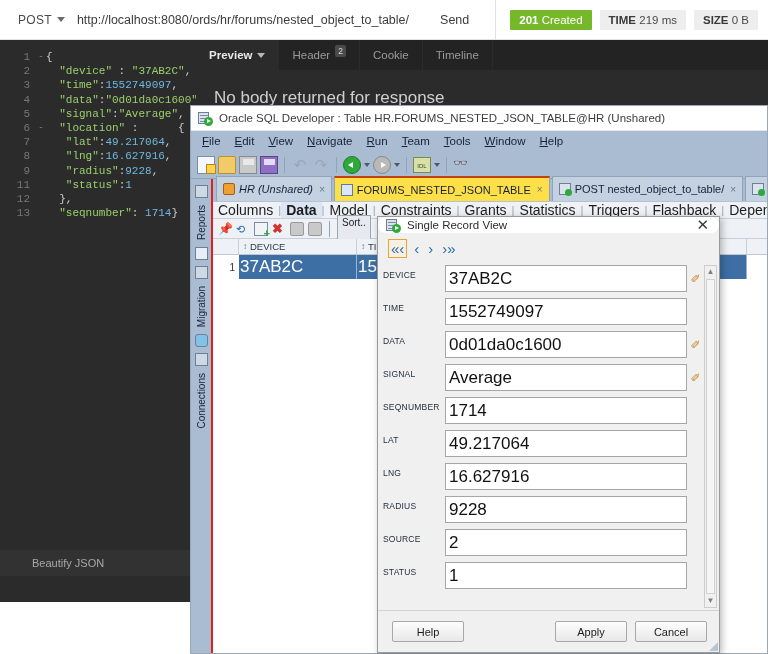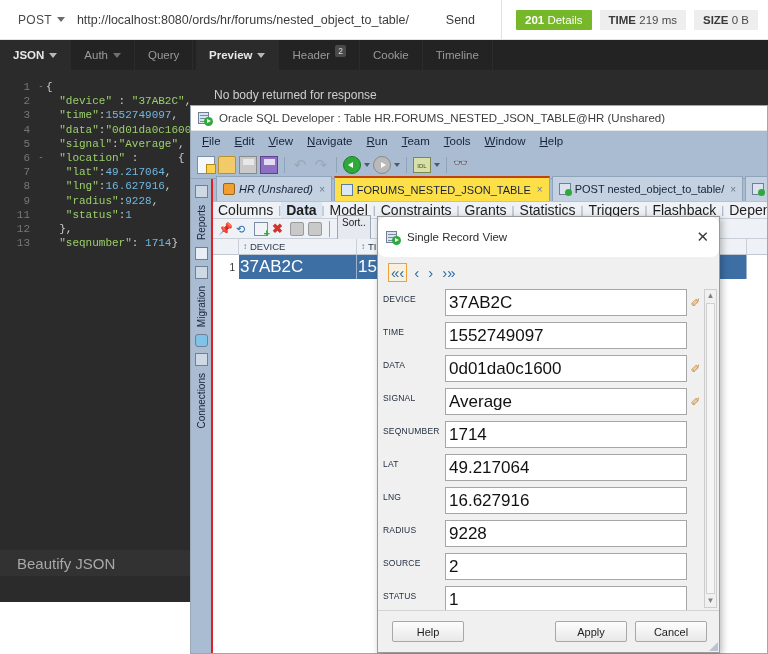--- a/index.html
+++ b/index.html
@@ -59,25 +59,25 @@
     font-size: 11px; line-height: 14.2px; color: #cfcfcf;
   }
   .code-line { display: flex; white-space: pre; }
   .ln { width: 36px; text-align: right; color: #767676; padding-right: 6px; flex: none; }
   .fold { width: 10px; color: #8a8a8a; flex: none; text-align: center; font-size: 9px; }
   .str { color: #9bcf6a; }
   .num { color: #6fb8e0; }
 
   .beautify {
     position: absolute; left: 0; bottom: 78px; width: 196px; height: 26px;
-    background: #323232; color: #a8a8a8; font-size: 15px;
-    display: flex; align-items: center; padding-left: 17px;
+    background: #323232; color: #a8a8a8; font-size: 11px;
+    display: flex; align-items: center; padding-left: 32px;
   }
   .rc-left-foot { position: absolute; left:0; bottom:0; width:196px; height:52px; background:#fff; }
-  .rc-right-msg { padding: 18px 0 0 18px; font-size: 12px; color: #cfcfcf; }
+  .rc-right-msg { padding: 18px 0 0 18px; font-size: 17px; color: #cfcfcf; }
 
   
   .sqldev {
     position: absolute; left: 190px; top: 105px; width: 578px; height: 549px;
     background: #f0f0f0;
     border: 1px solid #9aa7b5;
     font-size: 11.5px; color: #1d1d1d;
     overflow: hidden;
   }
   .sd-title {
@@ -188,21 +188,21 @@
 
   
   .srv {
     position: absolute; left: 377px; top: 216px; width: 343px; height: 437px;
     background: #f0f0f0; border: 1px solid #9a9a9a;
     box-shadow: 2px 2px 7px rgba(0,0,0,0.28);
     display: flex; flex-direction: column;
     z-index: 50;
   }
   .srv-title {
-    height: 40px; background: #ffffff; display: flex; align-items: center; gap: 7px;
+    height: 16px; background: #ffffff; display: flex; align-items: center; gap: 7px;
     padding: 0 6px 0 8px;
     border-radius: 8px;
   }
   .srv-title-text { flex: 1; font-size: 11.5px; color: #2d2d2d; }
   .srv-close { font-size: 15px; color: #3a3a3a; line-height: 1; padding: 0 4px 2px 4px; }
   .srv-navbar { height: 30px; background: #f0f0f0; display: flex; align-items: center; gap: 5px; padding-left: 10px; }
   .navbtn { font-size: 15px; color: #2a6ba8; line-height: 1; padding: 1px 2px; }
   .navbtn.sel { border: 1px solid #e8a33d; background: #f7f0e0; }
 
   .srv-fields { flex: 1; position: relative; overflow: hidden; background: #f0f0f0; padding: 0 0 0 0; }
@@ -254,56 +254,36 @@
       <div class="rc-method">
         <span>POST</span>
         <span class="caret-dark"></span>
       </div>
       <div class="rc-url">http://localhost:8080/ords/hr/forums/nested_object_to_table/</div>
       <div class="rc-send">Send</div>
       <div class="rc-divider"></div>
       <div class="rc-badges">
         <div class="badge badge-ok">
           <b>201</b>
-          <span>Details</span>
+          <span>Created</span>
         </div>
         <div class="badge">
           <b>TIME</b>
           <span>219 ms</span>
         </div>
         <div class="badge">
           <b>SIZE</b>
           <span>0 B</span>
         </div>
       </div>
     </div>
 
     <div class="rc-body">
 
       <div class="rc-left">
-        <div class="rc-tabs" id="req-tabs">
-            <div class="rc-tab active">
-              <span>JSON</span>
-              <span class="caret-light"></span>
-            </div>
-            <div class="rc-tab">
-              <span>Auth</span>
-              <span class="caret-dim"></span>
-            </div>
-            <div class="rc-tab">
-              <span>Query</span>
-            </div>
-            <div class="rc-tab">
-              <span>Header</span>
-              <span class="tab-sup">1</span>
-            </div>
-            <div class="rc-tab">
-              <span>Docs</span>
-            </div>
-          </div>
         <div class="code-area" id="json-code">
             <div class="code-line"><span class="ln">1</span><span class="fold">-</span><span>{</span></div>
             <div class="code-line"><span class="ln">2</span><span class="fold"></span><span>  <span class="str">"device"</span> : <span class="str">"37AB2C"</span>,</span></div>
             <div class="code-line"><span class="ln">3</span><span class="fold"></span><span>  <span class="str">"time"</span>:<span class="num">1552749097</span>,</span></div>
             <div class="code-line"><span class="ln">4</span><span class="fold"></span><span>  <span class="str">"data"</span>:<span class="str">"0d01da0c1600"</span>,</span></div>
             <div class="code-line"><span class="ln">5</span><span class="fold"></span><span>  <span class="str">"signal"</span>:<span class="str">"Average"</span>,</span></div>
             <div class="code-line"><span class="ln">6</span><span class="fold">-</span><span>  <span class="str">"location"</span> :      {</span></div>
             <div class="code-line"><span class="ln">7</span><span class="fold"></span><span>   <span class="str">"lat"</span>:<span class="num">49.217064</span>,</span></div>
             <div class="code-line"><span class="ln">8</span><span class="fold"></span><span>   <span class="str">"lng"</span>:<span class="num">16.627916</span>,</span></div>
             <div class="code-line"><span class="ln">9</span><span class="fold"></span><span>   <span class="str">"radius"</span>:<span class="num">9228</span>,</span></div>

